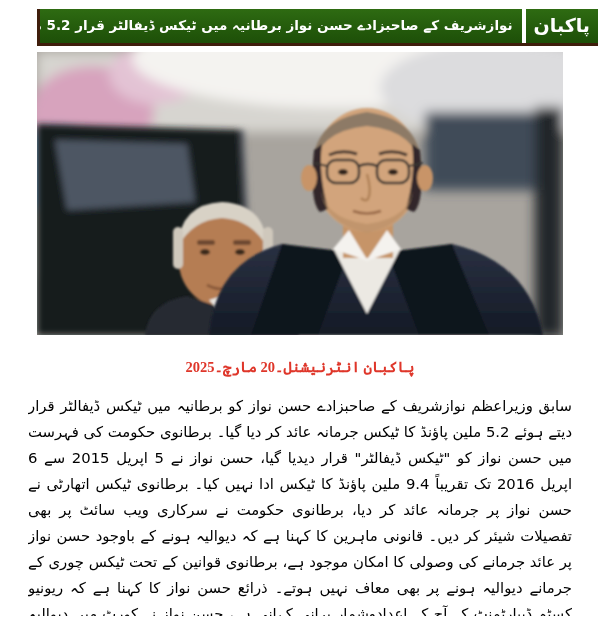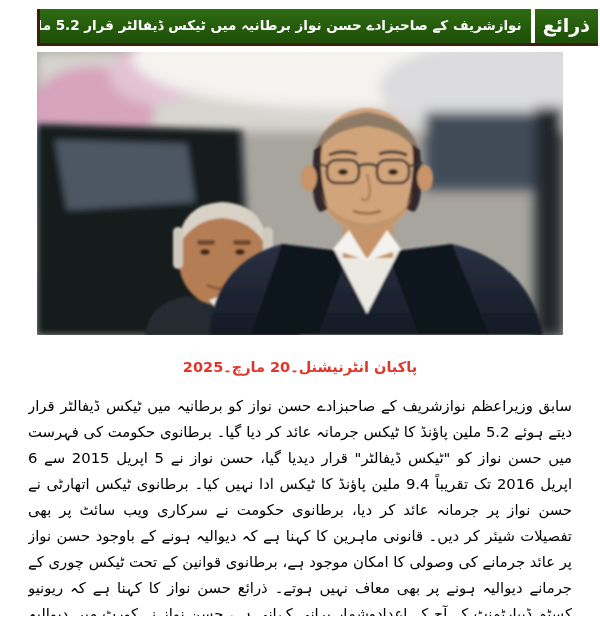--- a/index.html
+++ b/index.html
@@ -40,38 +40,39 @@
     overflow:hidden;background:#a8a49e;
   }
   .photo-wrap svg{display:block;}
 
   
   .dateline{
     position:absolute;top:359px;left:0;right:0;
     text-align:center;
     color:#df362a;font-size:14.5px;font-weight:bold;
     direction:rtl;
+    font-family:Liberation Serif, serif;
   }
 
   
   .article-body{
     position:absolute;top:393px;left:28px;right:28px;bottom:4px;
     direction:rtl;
     text-align:justify;
     font-size:14.8px;line-height:26px;color:#000000;
     overflow:hidden;
   }
 </style>
 </head>
 <body>
 
 <div class="page">
 
   <div class="masthead">
-    <div class="logo-box">ذرائع</div>
+    <div class="logo-box">پاکبان</div>
     <div class="masthead-sep"></div>
     <div class="masthead-title">نوازشریف کے صاحبزادے حسن نواز برطانیہ میں ٹیکس ڈیفالٹر قرار 5.2 ملین پاؤنڈ کا ٹیکس جرمانہ عائد</div>
   </div>
 
   <div class="photo-wrap">
     <svg viewBox="0 0 526 283" width="526" height="283" xmlns="http://www.w3.org/2000/svg">
       <defs>
         <filter id="b6" x="-30%" y="-30%" width="160%" height="160%">
             <feGaussianBlur stdDeviation="6"></feGaussianBlur>
           </filter>

